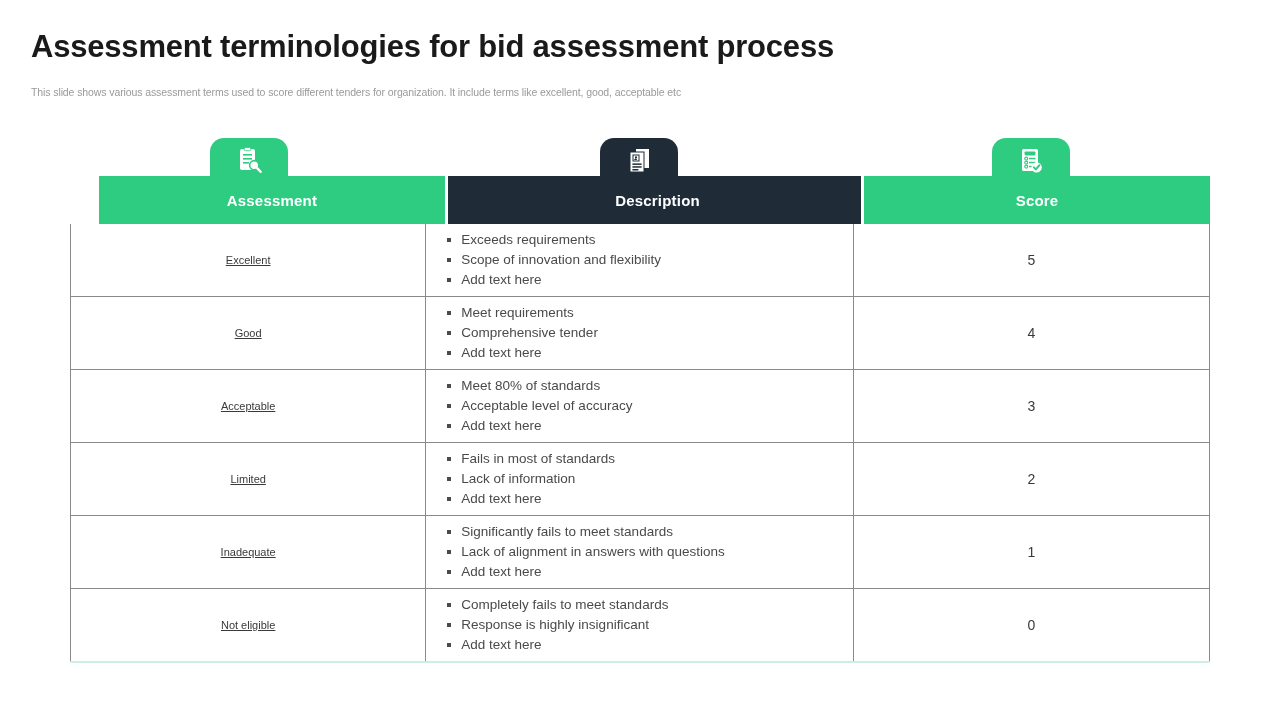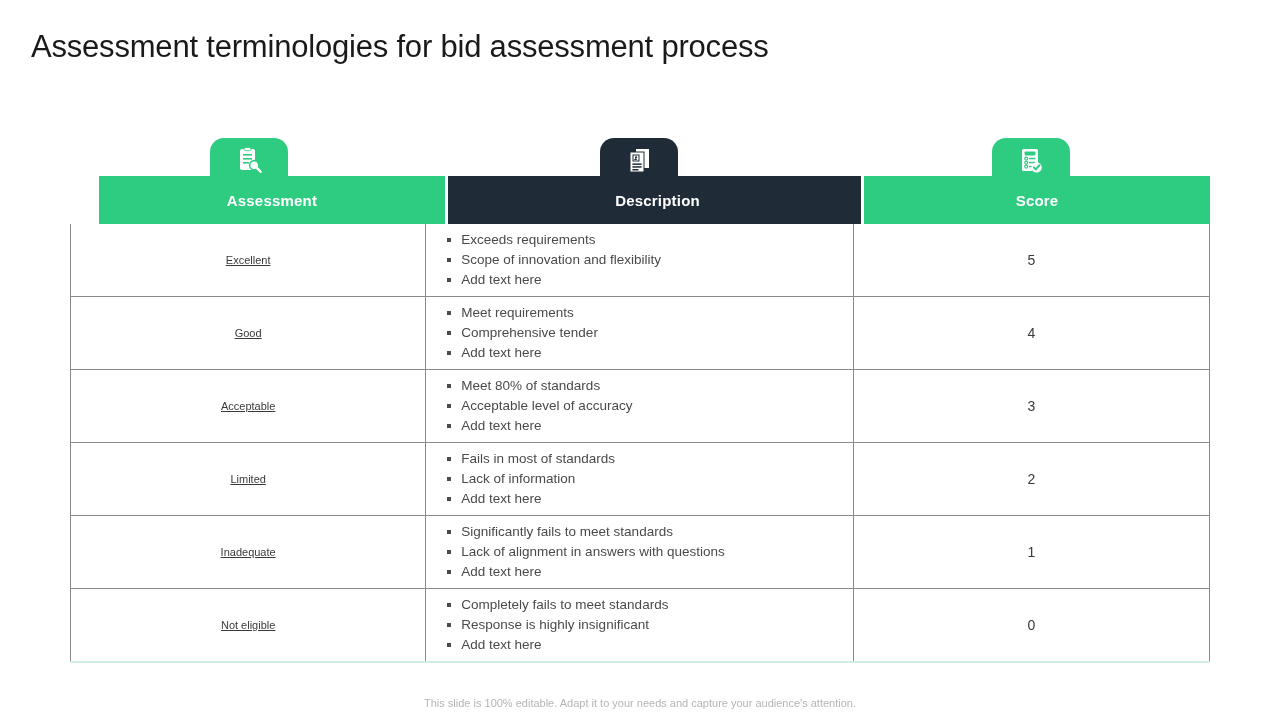--- a/index.html
+++ b/index.html
@@ -18,21 +18,21 @@
     height: 720px;
     background: #ffffff;
   }
 
   
   .title {
     position: absolute;
     left: 31px;
     top: 29px;
     font-size: 31px;
-    font-weight: normal;
+    font-weight: bold;
     color: #1a1a1a;
     letter-spacing: -0.2px;
     white-space: nowrap;
   }
 
   .subtitle {
     position: absolute;
     left: 31px;
     top: 86px;
     font-size: 10.5px;
@@ -168,20 +168,21 @@
     font-size: 11px;
     color: #b5b5b5;
   }
 </style>
 </head>
 <body>
 
 <div class="slide">
 
   <h1 class="title">Assessment terminologies for bid assessment process</h1>
+  <p class="subtitle">This slide shows various assessment terms used to score different tenders for organization. It include terms like excellent, good, acceptable etc</p>
 
   <div class="tabs-layer">
 
     <div class="icon-tab green" style="left:210px;">
       <span>
         <svg width="26" height="28" viewBox="0 0 26 28" aria-hidden="true">
           <rect x="4" y="2" width="15" height="21" rx="2" fill="#ffffff"></rect>
           <rect x="8" y="0.5" width="7" height="3.2" rx="1.6" fill="#ffffff" stroke="#2ecc80" stroke-width="0.8"></rect>
           <rect x="7" y="7" width="9" height="1.6" fill="#2ecc80"></rect>
           <rect x="7" y="11" width="9" height="1.6" fill="#2ecc80"></rect>
@@ -308,15 +309,14 @@
               <li>Response is highly insignificant</li>
               <li>Add text here</li>
             </ul>
           </td>
           <td class="cell-score">0</td>
         </tr>
       </tbody>
     </table>
   </div>
 
-  <div class="footer">This slide is 100% editable. Adapt it to your needs and capture your audience's attention.</div>
 
 </div>
 
 </body></html>

